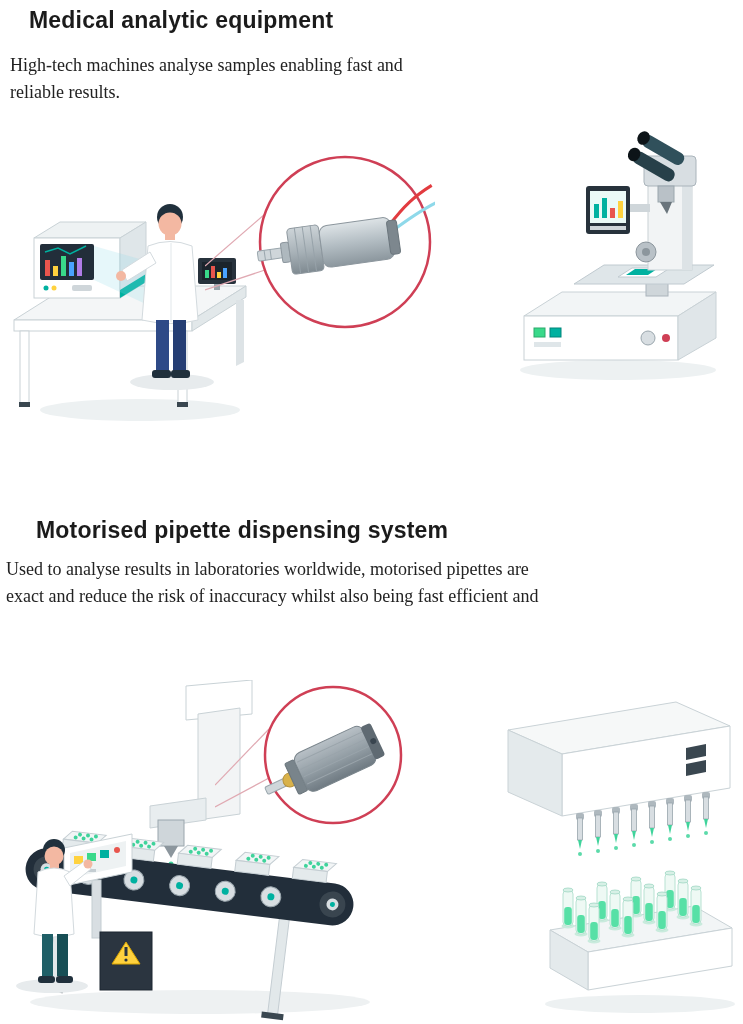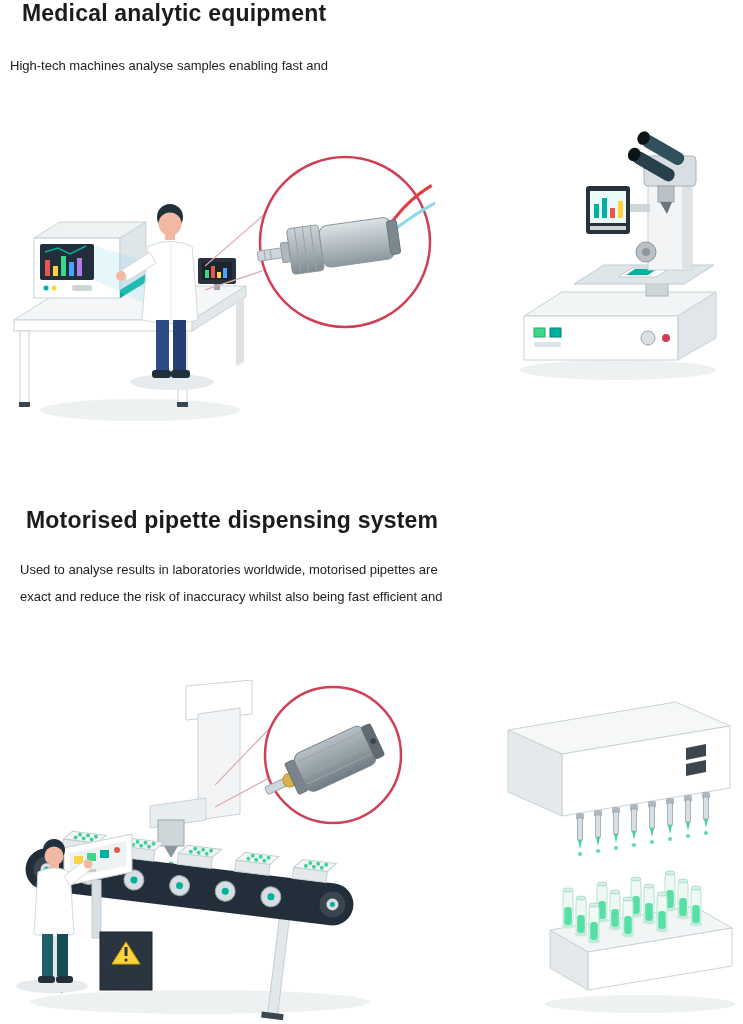--- a/index.html
+++ b/index.html
@@ -4,34 +4,35 @@
 <style>
   html,body{margin:0;padding:0;background:#fff;}
   .page{
     position:relative;width:743px;height:1024px;background:#ffffff;
     font-family:"Liberation Sans",sans-serif;overflow:hidden;
   }
   .heading{
     position:absolute;font-size:23px;font-weight:600;color:#1b1b1b;
     letter-spacing:0.2px;white-space:nowrap;
   }
-  .body-text{position:absolute;color:#222;font-size:13px;line-height:27px;}
+  .body-text{position:absolute;color:#222;font-size:18px;line-height:27px;font-family:Liberation Serif, serif;}
   .body-text div{white-space:nowrap;}
   .illus{position:absolute;}
   svg{display:block;}
 </style>
 </head>
 <body>
 
 <div class="page">
 
-  <h2 class="heading" style="top:0px;left:22px;margin:0;">Medical analytic equipment</h2>
+  <h2 class="heading" style="top:0px;left:22px;margin:7px;">Medical analytic equipment</h2>
 
   <div class="body-text" style="top:52px;left:10px;">
     <div>High-tech machines analyse samples enabling fast and</div>
+    <div>reliable results.</div>
   </div>
 
   <div class="illus" style="top:110px;left:0;">
     <svg width="270" height="330" viewBox="0 0 270 330">
       <ellipse cx="140" cy="300" rx="100" ry="11" fill="#edf1f2"></ellipse>
 
       <g>
         <polygon points="14,210 192,210 246,176 68,176" fill="#f4f6f7" stroke="#c9d2d6"></polygon>
         <rect x="14" y="210" width="178" height="11" fill="#ffffff" stroke="#c9d2d6"></rect>
         <polygon points="192,210 246,176 246,187 192,221" fill="#e2e8ea" stroke="#c9d2d6"></polygon>
@@ -169,23 +170,23 @@
         <g transform="translate(178,66) rotate(-150)">
           <rect x="-4" y="-18" width="46" height="13" rx="6" fill="#274049"></rect>
           <rect x="-4" y="1" width="46" height="13" rx="6" fill="#30505b"></rect>
           <ellipse cx="42" cy="-11" rx="6" ry="7" fill="#0d1418"></ellipse>
           <ellipse cx="42" cy="8" rx="6" ry="7" fill="#0d1418"></ellipse>
         </g>
       </g>
     </svg>
   </div>
 
-  <h2 class="heading" style="top:503px;left:22px;margin:4px;">Motorised pipette dispensing system</h2>
-
-  <div class="body-text" style="top:556px;left:20px;">
+  <h2 class="heading" style="top:503px;left:22px;margin:14px;">Motorised pipette dispensing system</h2>
+
+  <div class="body-text" style="top:556px;left:6px;">
     <div>Used to analyse results in laboratories worldwide, motorised pipettes are</div>
     <div>exact and reduce the risk of inaccuracy whilst also being fast efficient and</div>
   </div>
 
   <div class="illus" style="top:680px;left:0;">
     <svg width="400" height="344" viewBox="0 0 400 344">
       <defs>
         <g id="tray">
           <polygon points="0,2 34,2 42,-7 8,-7" fill="#f2f5f6" stroke="#c4cdd2" stroke-width="1"></polygon>
           <rect x="0" y="2" width="34" height="11" fill="#e4eaec" stroke="#c4cdd2" stroke-width="1"></rect>

